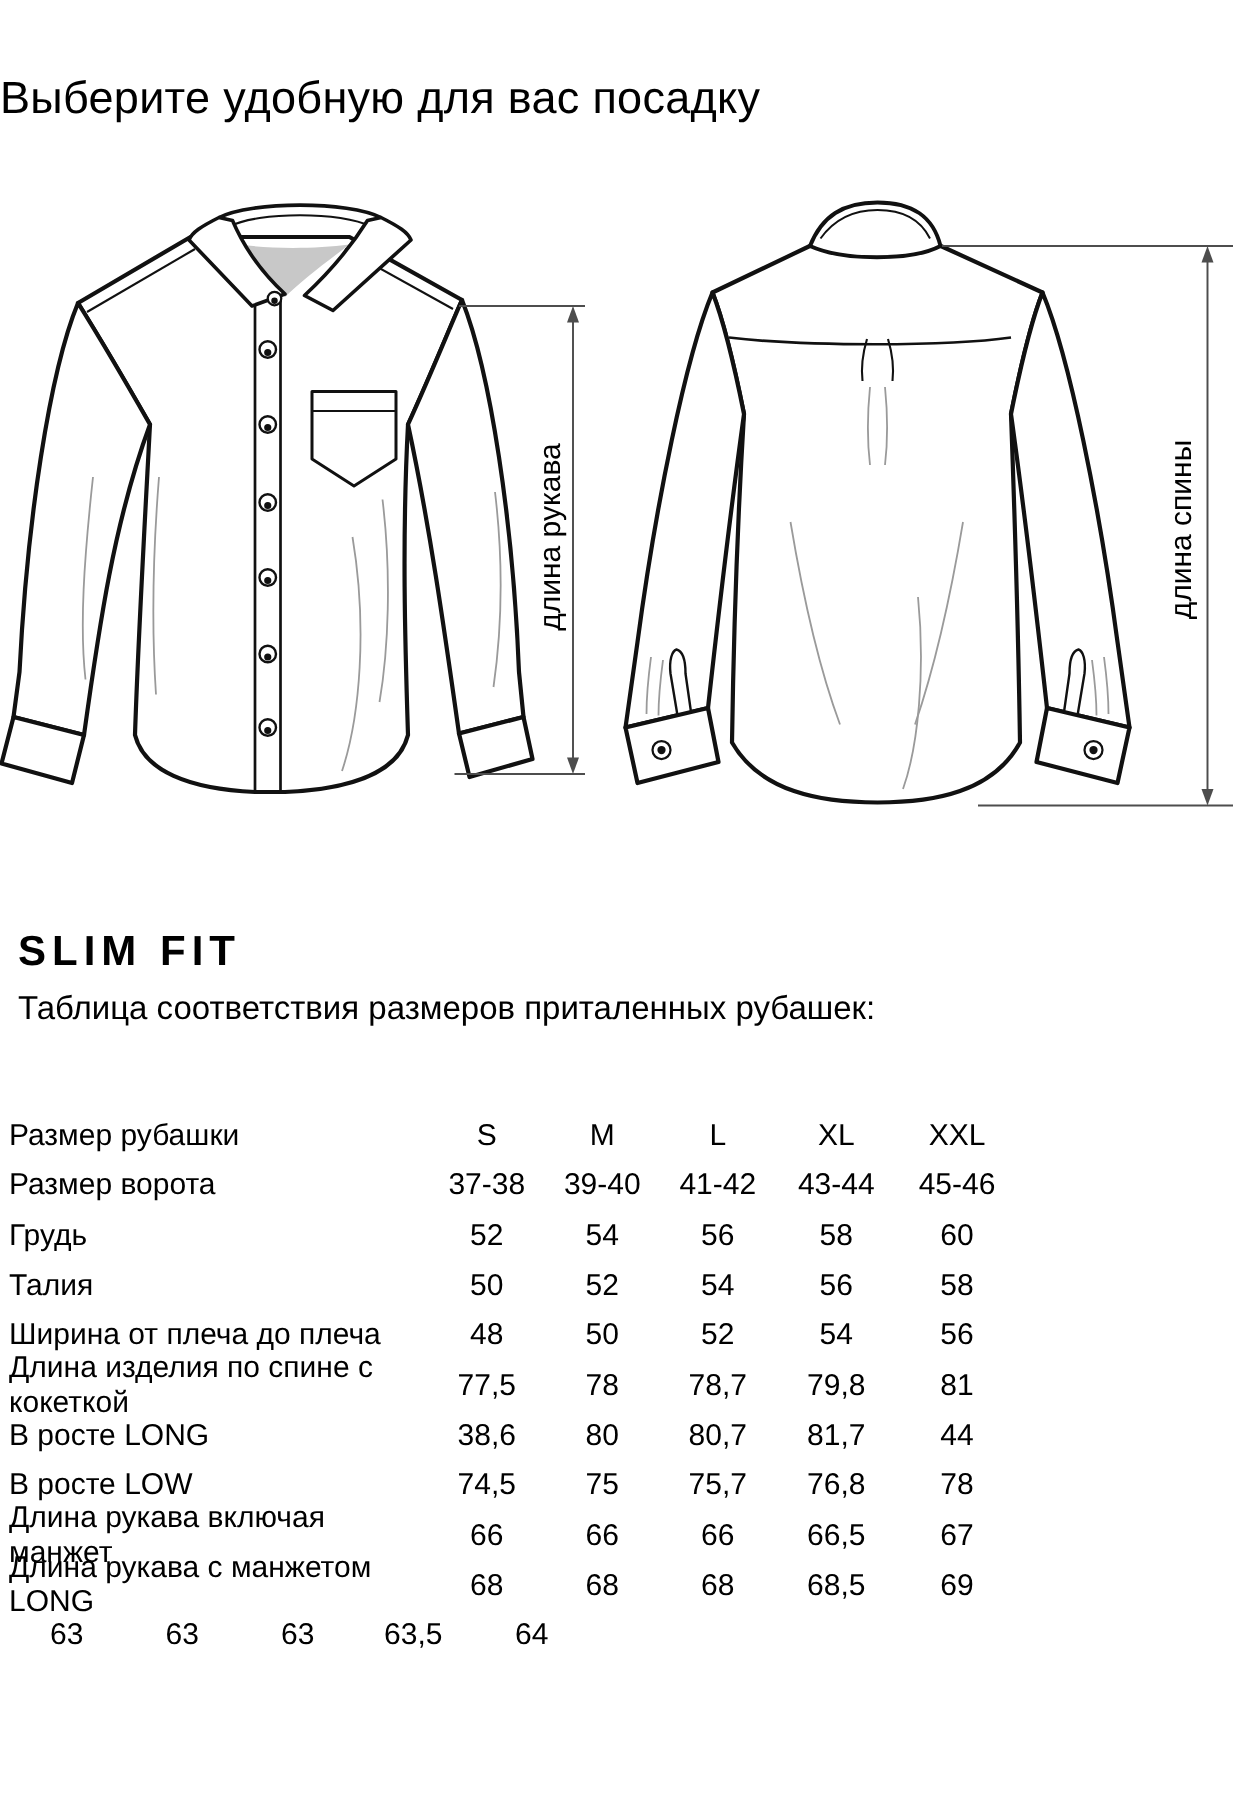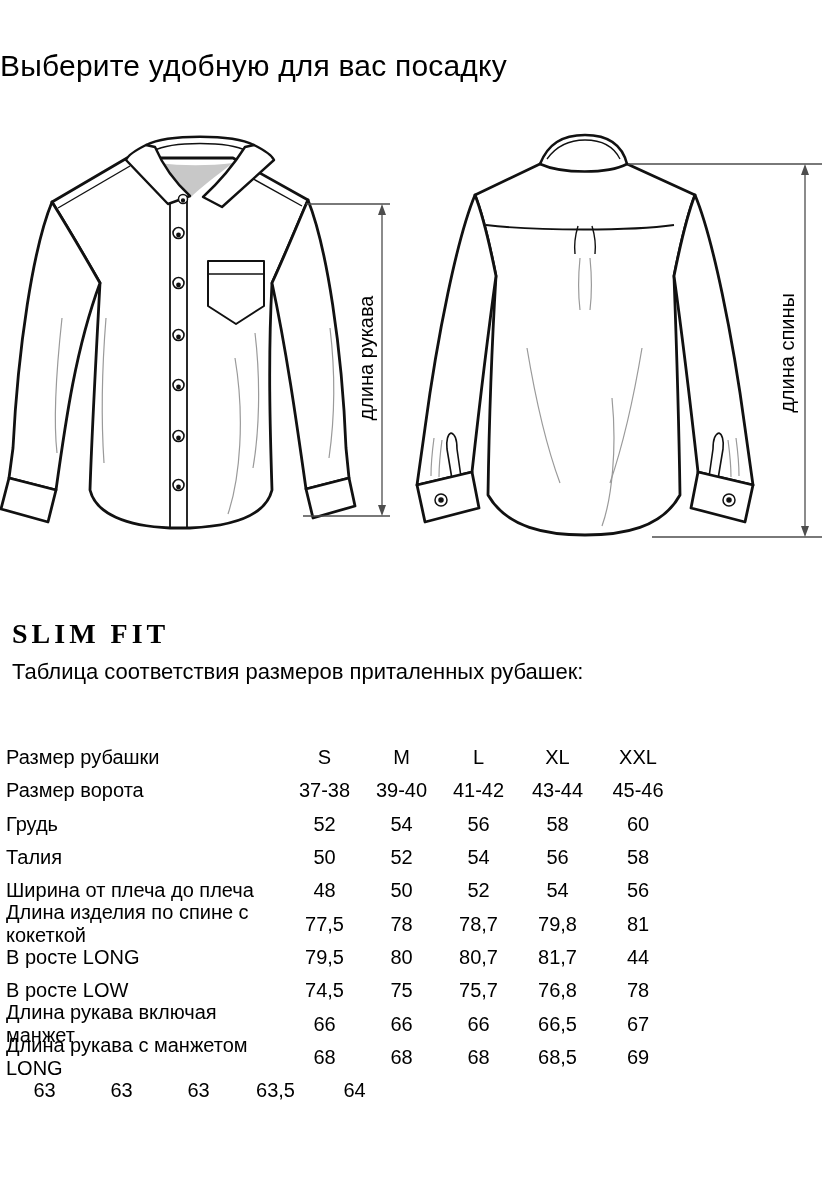--- a/index.html
+++ b/index.html
@@ -9,21 +9,21 @@
   }
   .page-title{
     position:absolute;top:49px;left:0;right:0;
     font-size:30px;letter-spacing:0.2px;
   }
   .figure-band{position:absolute;left:0;top:118px;width:825px;height:450px;}
   .fig{position:absolute;top:0;}
   .fig-front{left:0;}
   .fig-back{left:412px;}
   .section-heading{
-    position:absolute;left:12px;top:618px;font-size:28px;font-weight:bold;letter-spacing:4px;font-family:Liberation Serif, serif;
+    position:absolute;left:12px;top:618px;font-size:28px;font-weight:bold;letter-spacing:4px;
   }
   .section-subtitle{
     position:absolute;left:12px;top:659px;font-size:22px;
   }
   .size-table{
     position:absolute;left:6px;top:741px;font-size:20px;
   }
   .size-row{display:flex;height:33.3px;align-items:center;}
   .size-row .label{width:280px;flex:0 0 auto;}
   .size-row .cell{flex:0 0 auto;width:77px;text-align:center;}
@@ -219,21 +219,21 @@
     <div class="size-row">
       <div class="label">Длина изделия по спине с кокеткой</div>
       <div class="cell">77,5</div>
       <div class="cell">78</div>
       <div class="cell">78,7</div>
       <div class="cell">79,8</div>
       <div class="cell">81</div>
     </div>
     <div class="size-row">
       <div class="label">В росте LONG</div>
-      <div class="cell">79,5</div>
+      <div class="cell">38,6</div>
       <div class="cell">80</div>
       <div class="cell">80,7</div>
       <div class="cell">81,7</div>
       <div class="cell">44</div>
     </div>
     <div class="size-row">
       <div class="label">В росте LOW</div>
       <div class="cell">74,5</div>
       <div class="cell">75</div>
       <div class="cell">75,7</div>

